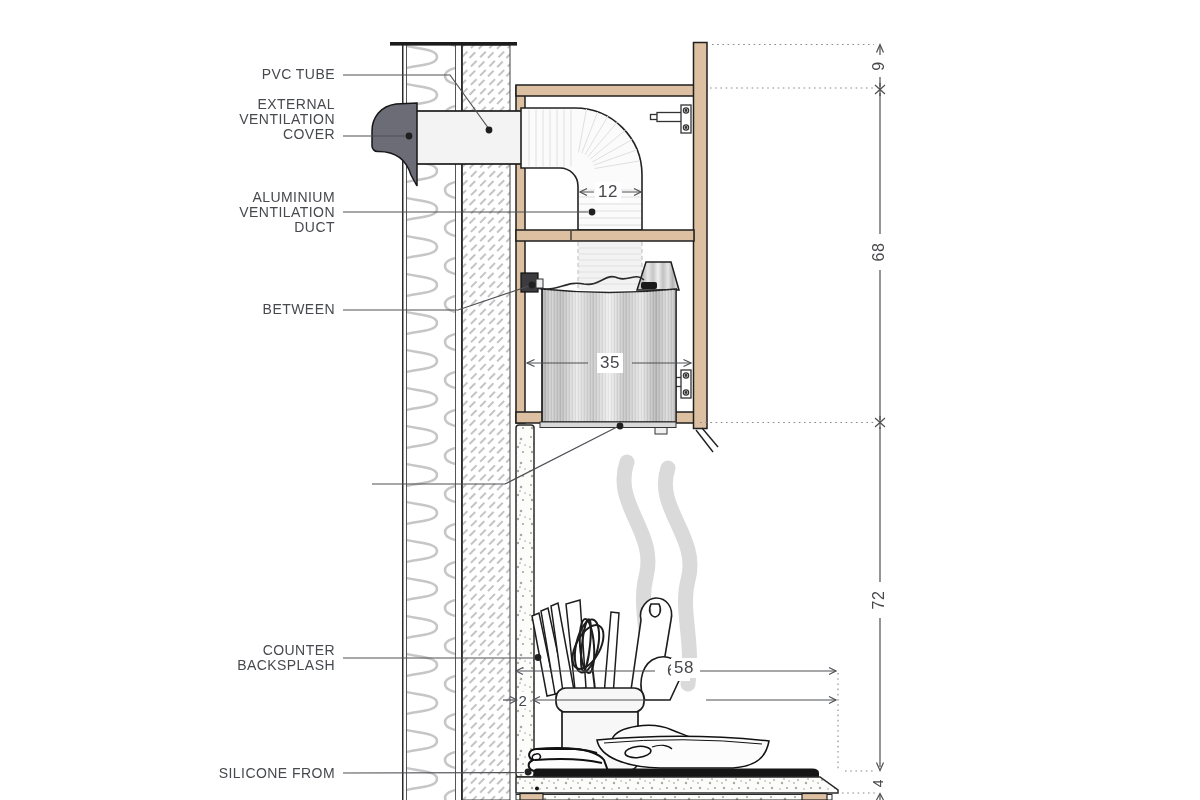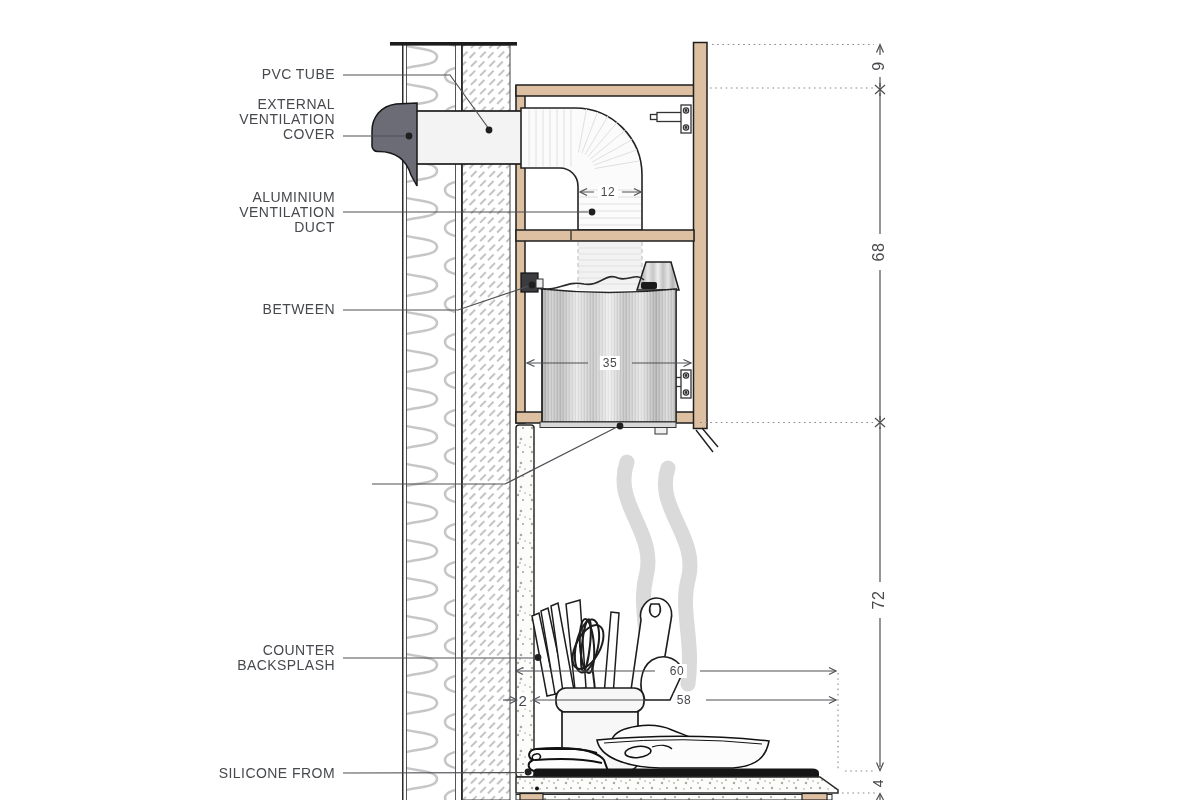--- a/index.html
+++ b/index.html
@@ -9,21 +9,21 @@
   }
   .stage svg{position:absolute;left:0;top:0;}
   .label{
     position:absolute;text-align:right;white-space:pre-line;
     font-size:14px;line-height:15px;letter-spacing:.45px;
     color:#47494e;font-family:"Liberation Sans",sans-serif;
   }
   .label.hood{line-height:14.6px;}
   .dim{
     position:absolute;transform:translate(-50%,-50%);
-    font-size:12px;letter-spacing:.5px;color:#46484c;
+    font-size:17px;letter-spacing:.5px;color:#46484c;
     background:#ffffff;padding:0 3px;
     font-family:"Liberation Sans",sans-serif;
   }
   .dim.rot{transform:translate(-50%,-50%) rotate(-90deg);background:transparent;font-size:16px;padding:0;}
   .dim.rot.bg{background:#ffffff;padding:0 2px;}
   .dim.small{font-size:15px;padding:0 1px;}
 </style>
 </head>
 <body>
 
@@ -288,20 +288,20 @@
 VENTILATION
 DUCT</div>
 <div class="label" style="right:865px;top:302px">BETWEEN</div>
 <div class="label" style="right:865px;top:643px">COUNTER
 BACKSPLASH</div>
 <div class="label" style="right:865px;top:766px">SILICONE FROM</div>
 
 <span class="dim" style="left:608px;top:192px">12</span>
 <span class="dim" style="left:610px;top:363px">35</span>
 <span class="dim" style="left:677px;top:671px">60</span>
-<span class="dim" style="left:684px;top:700px">58</span>
+<span class="dim" style="left:684px;top:668px">58</span>
 <span class="dim small" style="left:523px;top:700px">2</span>
 <span class="dim rot" style="left:879px;top:66px">9</span>
 <span class="dim rot" style="left:879px;top:252px">68</span>
 <span class="dim rot" style="left:879px;top:600px">72</span>
 <span class="dim rot bg" style="left:878px;top:783px;font-size:14px">4</span>
 
 </div>
 
 </body></html>

